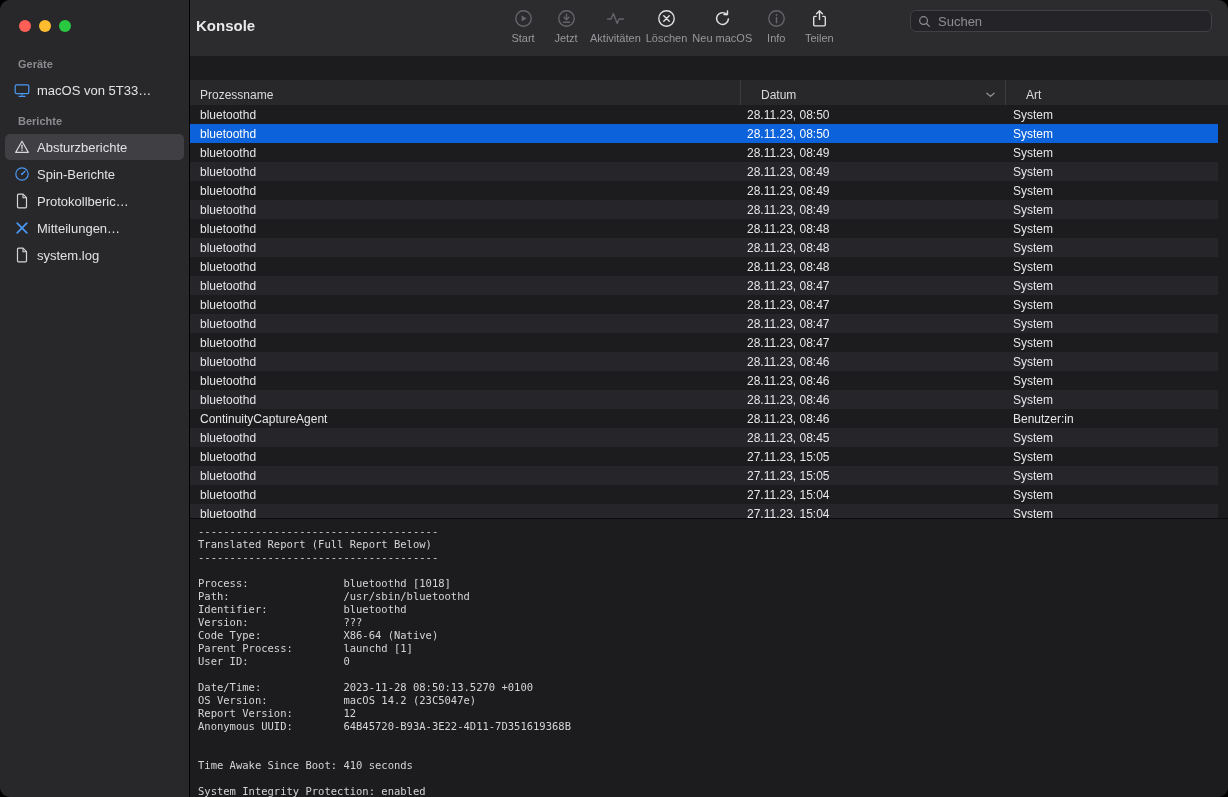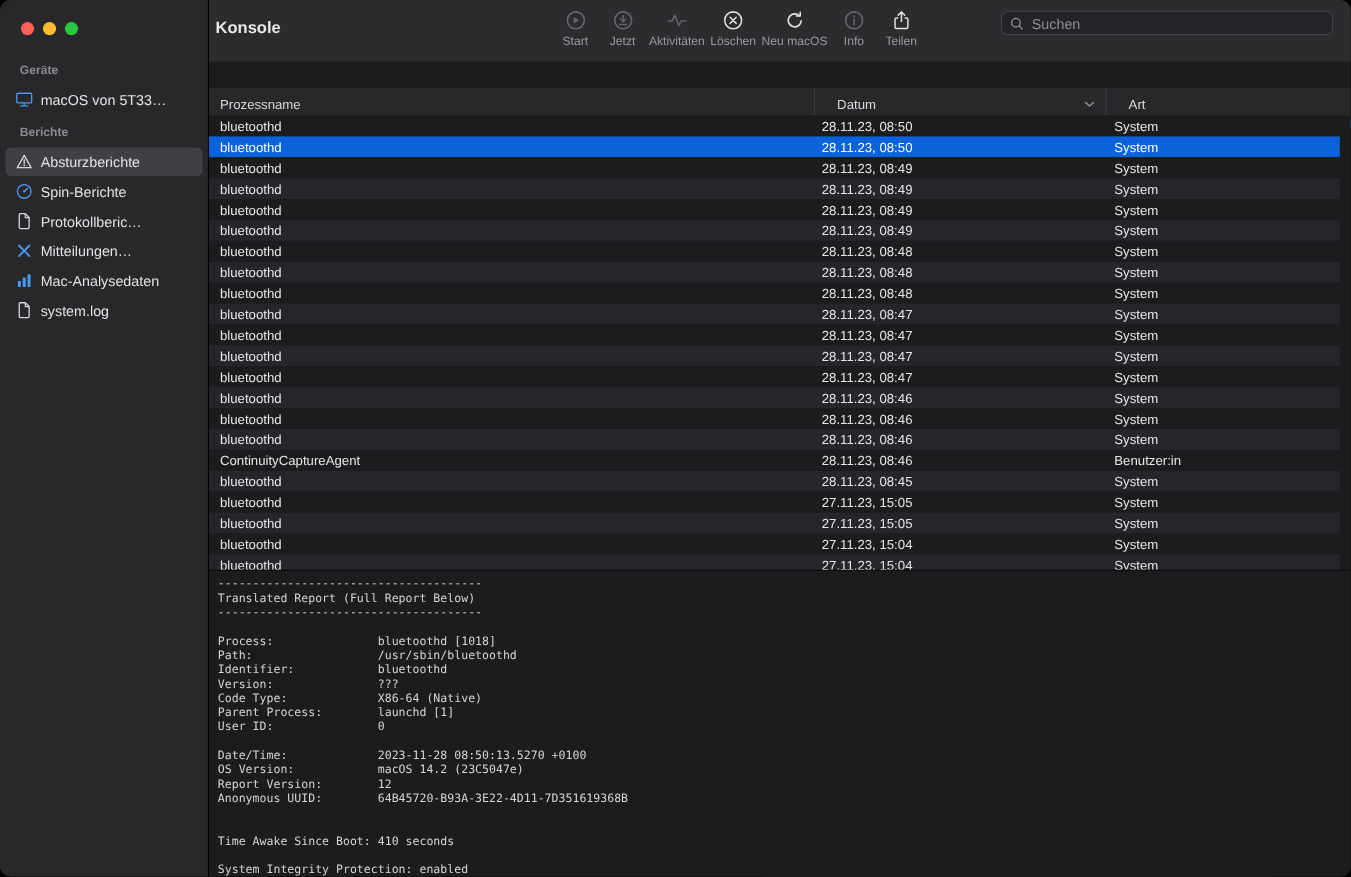--- a/index.html
+++ b/index.html
@@ -123,30 +123,20 @@
           <span class="icon">
             <svg viewBox="0 0 16 16" fill="none">
               <path d="M3.2 3.2 12.8 12.8M12.8 3.2 3.2 12.8" stroke="#4a98f3" stroke-width="1.7" stroke-linecap="round"></path>
             </svg>
           </span>
           <span>Mitteilungen…</span>
         </div>
         <div class="sidebar-item">
           <span class="icon">
             <svg viewBox="0 0 16 16" fill="none">
-              <rect x="2.2" y="8.4" width="2.8" height="5.4" rx="0.6" fill="#4a98f3"></rect>
-              <rect x="6.6" y="5.2" width="2.8" height="8.6" rx="0.6" fill="#4a98f3"></rect>
-              <rect x="11" y="2.4" width="2.8" height="11.4" rx="0.6" fill="#4a98f3"></rect>
-            </svg>
-          </span>
-          <span>Mac-Analysedaten</span>
-        </div>
-        <div class="sidebar-item">
-          <span class="icon">
-            <svg viewBox="0 0 16 16" fill="none">
               <path d="M3.5 2.2a1 1 0 0 1 1-1H9l3.5 3.5v9.1a1 1 0 0 1-1 1h-7a1 1 0 0 1-1-1Z" stroke="#d6d6da" stroke-width="1.2" stroke-linejoin="round"></path>
               <path d="M9 1.4v3.4h3.4" stroke="#d6d6da" stroke-width="1.1"></path>
             </svg>
           </span>
           <span>system.log</span>
         </div>
       </div>
   </aside>
 
   <main class="main">

